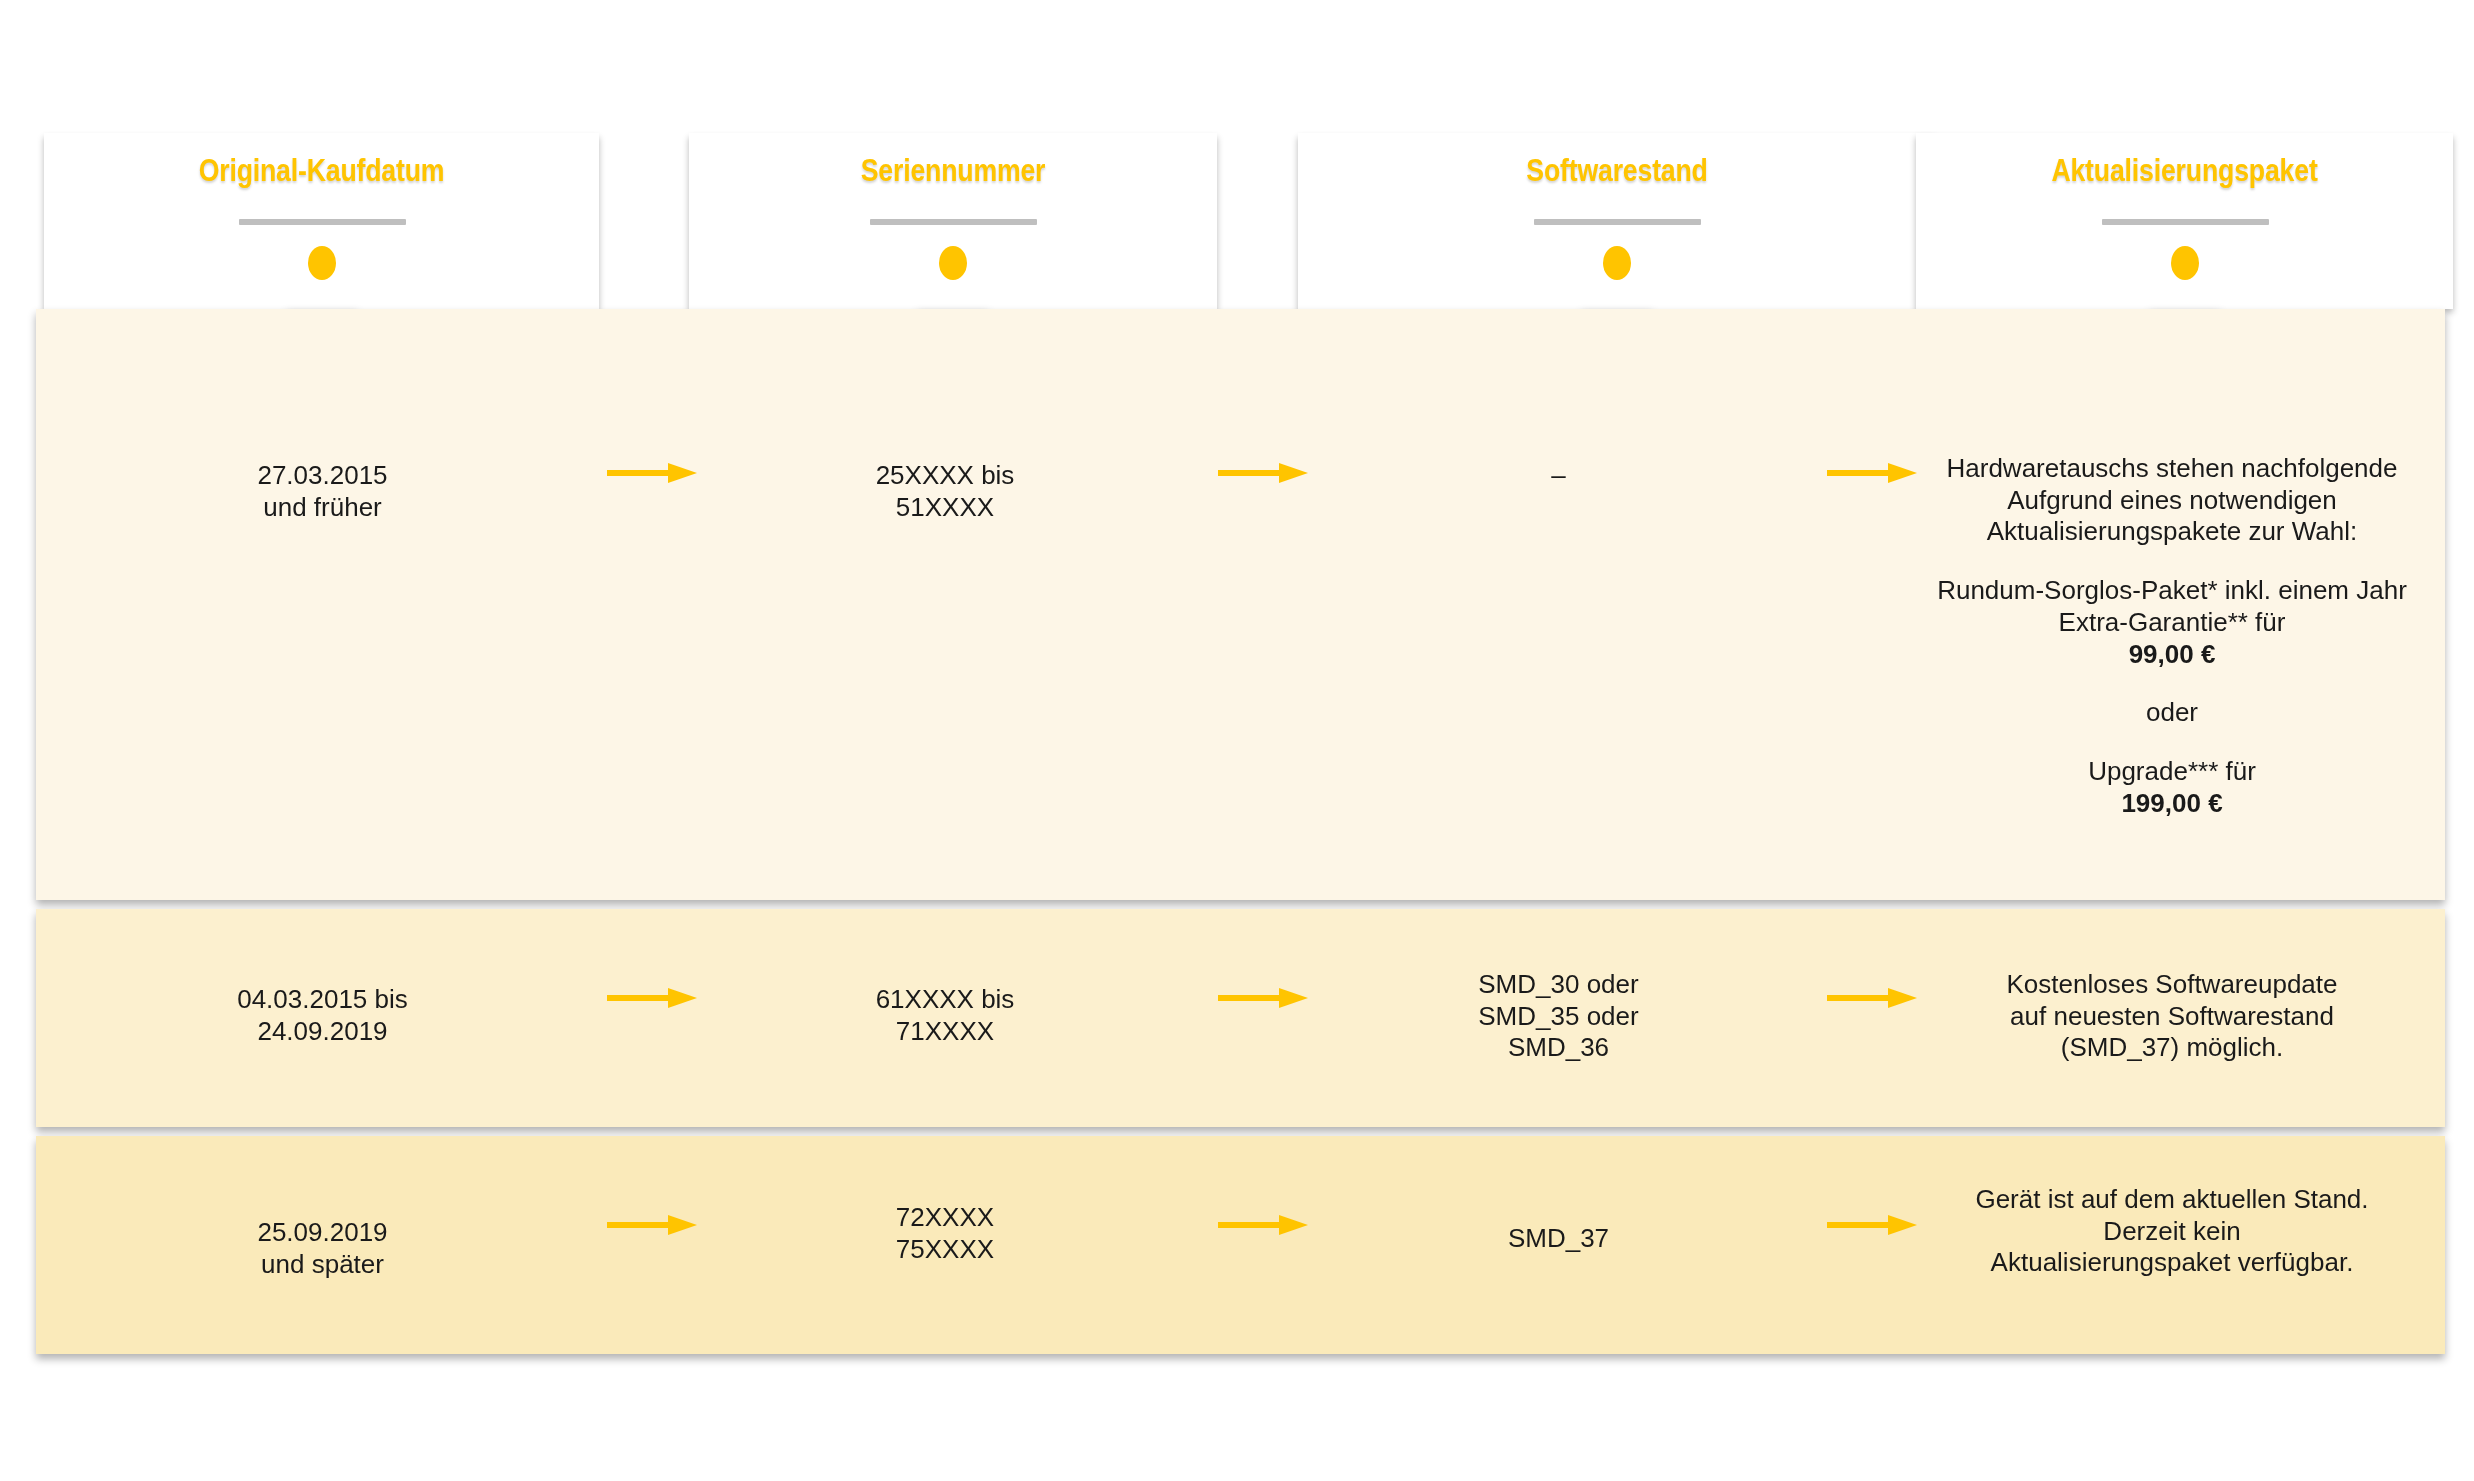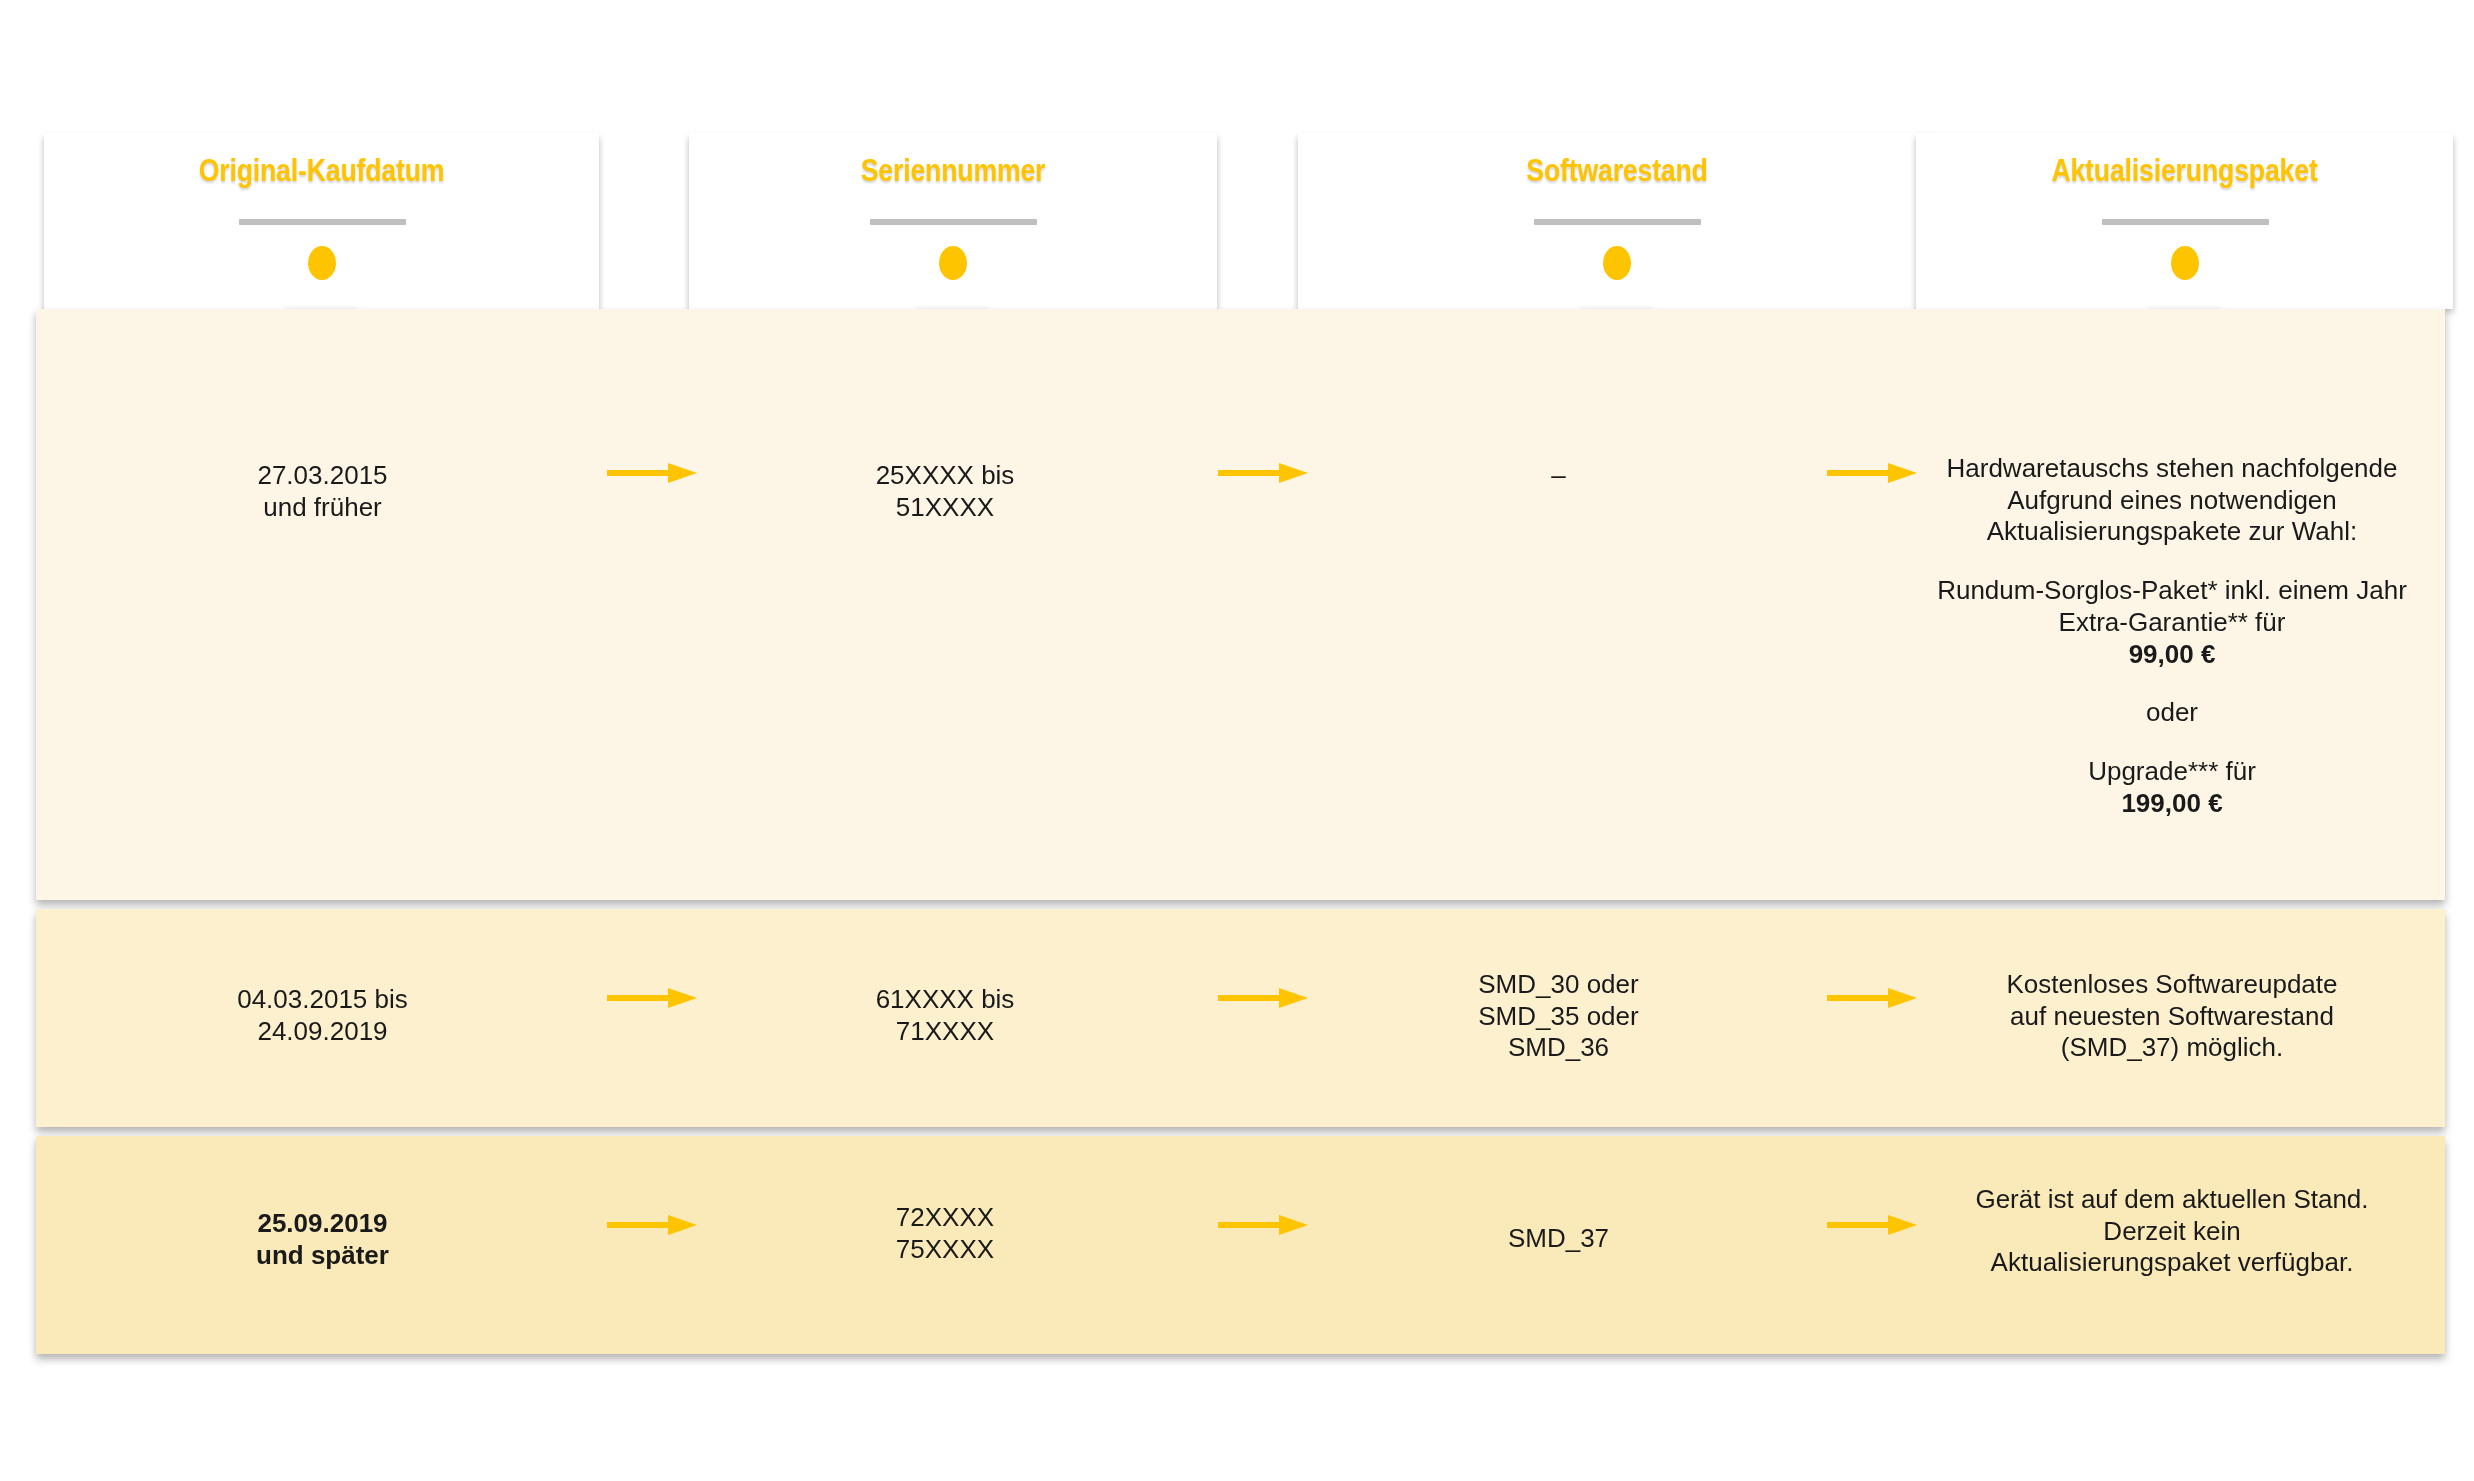--- a/index.html
+++ b/index.html
@@ -249,21 +249,21 @@
           <div class="head"></div>
       </div>
       <div class="cell c4" style="top:52px;">
         <span class="ln">Kostenloses Softwareupdate</span>
         <span class="ln">auf neuesten Softwarestand</span>
         <span class="ln">(SMD_37) möglich.</span>
       </div>
     </div>
 
     <div class="row r3">
-      <div class="cell c1" style="top:64px;font-weight:bold;">
+      <div class="cell c1" style="top:73px;">
         <span class="ln">25.09.2019</span>
         <span class="ln">und später</span>
       </div>
       <div class="arrow a1" style="top:79px;">
         <div class="shaft"></div>
           <div class="head"></div>
       </div>
       <div class="cell c2" style="top:58px;">
         <span class="ln">72XXXX</span>
         <span class="ln">75XXXX</span>

